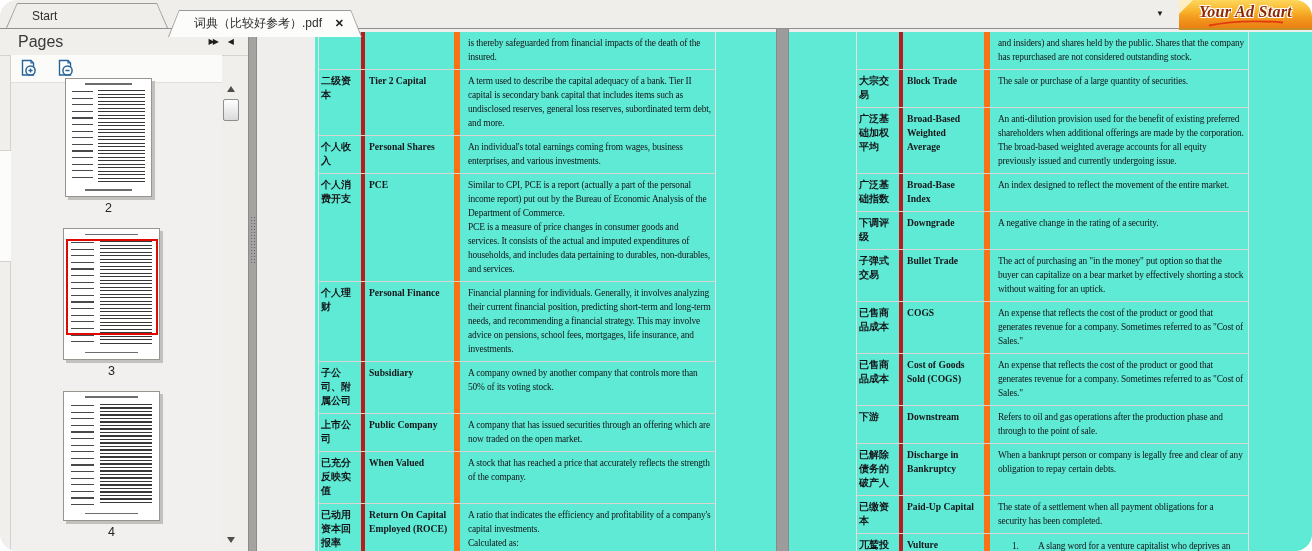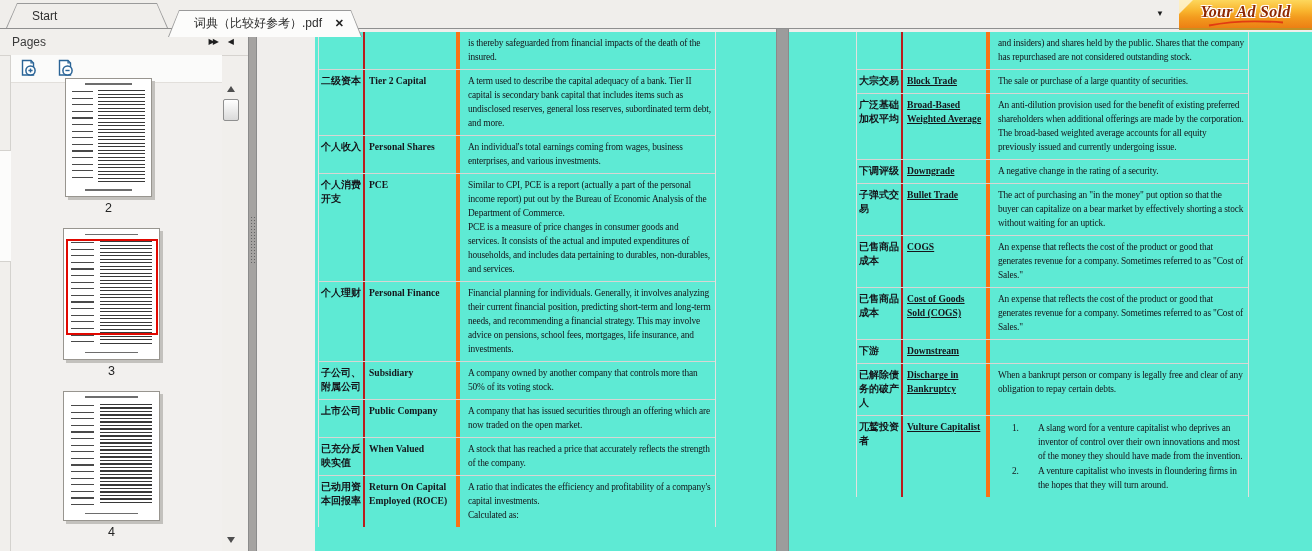--- a/index.html
+++ b/index.html
@@ -1,17 +1,17 @@
 <!DOCTYPE html>
 <html><head>
 <meta charset="utf-8">
 <style>
   html,body{margin:0;padding:0;background:#fff;}
   .app{position:relative;width:1312px;height:551px;overflow:hidden;
-       font-family:"Liberation Sans",sans-serif;color:#3b3b3b;-webkit-font-smoothing:antialiased;}
+       font-family:"Liberation Sans",sans-serif;color:#3b3b3b;border-radius:17px;-webkit-font-smoothing:antialiased;}
 
   
   .tabbar{position:absolute;left:0;top:0;width:100%;height:28px;background:#f0eeeb;border-bottom:1px solid #8f8f8f;z-index:5;}
   .tab{position:absolute;cursor:default;}
   .tab .shape{position:absolute;inset:0;clip-path:polygon(11px 0,calc(100% - 11px) 0,100% 100%,0 100%);background:#9a9a9a;}
   .tab .fill{position:absolute;inset:1px 1px 0 1px;clip-path:polygon(10.3px 0,calc(100% - 10.3px) 0,100% 100%,0 100%);background:#f0eeeb;}
   .tab .content{position:relative;z-index:2;display:flex;align-items:center;height:100%;padding:0 16px 0 26px;font-size:12px;color:#2e2e2e;}
   .tab-start{left:6px;top:3px;width:162px;height:25px;}
   .tab-doc{left:168px;top:2px;width:194px;height:27px;z-index:6;margin-top:8px;}
   .tab-doc .fill{background:#fcfcfb;}
@@ -26,21 +26,21 @@
   .ad-text{position:absolute;left:0;right:0;top:3px;text-align:center;font-family:"Liberation Serif",serif;
            font-style:italic;font-weight:bold;font-size:16px;letter-spacing:.3px;color:#8f2800;
            text-shadow:1px 1px 0 #fff,-1px -1px 0 #fff,1px -1px 0 #fff,-1px 1px 0 #fff,0 0 2px #fff;}
   .ad-swoosh{position:absolute;left:28px;bottom:1px;}
 
   
   .sidebar{position:absolute;left:0;top:28px;width:248px;bottom:0;background:#f1efec;overflow:hidden;}
   .rail{position:absolute;left:0;top:27px;width:10px;bottom:0;border-right:1px solid #d4d2ce;}
   .rail-notch{position:absolute;left:0;top:95px;width:11px;height:110px;background:#fcfcfb;border-top:1px solid #d4d2ce;border-bottom:1px solid #d4d2ce;}
   .pages-header{position:absolute;left:0;top:0;width:100%;height:27px;border-bottom:1px solid #d6d3cf;display:flex;align-items:center;}
-  .pages-title{padding-left:12px;font-size:12px;color:#3a3a3a;}
+  .pages-title{padding-left:18px;font-size:16px;color:#3a3a3a;}
   .hdr-icons{margin-left:auto;display:flex;align-items:center;gap:11px;padding-right:14px;}
   .hdr-icon{font-size:8px;color:#1e1e1e;cursor:pointer;}
   .hdr-icon.dbl{letter-spacing:-2px;}
   .pages-toolbar{position:absolute;left:11px;top:27px;width:211px;height:28px;background:#fbfbfa;border-bottom:1px solid #e2dfdb;display:flex;align-items:center;gap:17px;padding-left:7px;box-sizing:border-box;}
   .tool-btn{width:20px;height:20px;display:flex;align-items:center;justify-content:center;cursor:pointer;}
   .thumb-area{position:absolute;left:11px;top:55px;right:26px;bottom:0;background:#f2f0ee;}
 
   .tgroup{position:absolute;}
   .tg0{left:65px;top:50px;width:87px;}
   .tg1{left:63px;top:200px;width:97px;}
@@ -76,24 +76,24 @@
   .pg-divider{position:absolute;left:519px;top:0;width:13px;height:100%;background:#9c9c9c;border-left:1px solid #8a8a8a;border-right:1px solid #8a8a8a;box-sizing:border-box;}
   .page-right{left:532px;right:0;}
 
   .dict-table{position:absolute;top:0;font-family:"Liberation Serif",serif;color:#15151a;
      border-left:1px solid #e3e1de;border-right:1px solid #e3e1de;}
   .page-left  .dict-table{left:3px;width:396px;}
   .page-right .dict-table{left:67px;width:391px;}
   .drow{display:flex;border-top:1px solid #d8d6d3;}
   .drow:first-child{border-top:none;}
   .c{box-sizing:border-box;padding:4px 4px 5px 4px;}
-  .c.cn{width:46px;padding-left:2px;padding-right:2px;font-weight:bold;font-size:10px;line-height:14px;border-right:2px solid #b91c1c;}
-  .c.en{font-weight:bold;font-size:9.6px;line-height:14px;border-right:4px solid #f97316;}
+  .c.cn{width:46px;padding-left:2px;padding-right:2px;font-weight:bold;font-size:10px;line-height:14px;border-right:4px solid #b91c1c;}
+  .c.en{font-weight:bold;font-size:9.6px;line-height:14px;border-right:6px solid #f97316;}
   .page-left  .c.en{width:95px;}
-  .page-right .c.en{width:87px;text-decoration:underline;}
+  .page-right .c.en{width:87px;}
   .c.def{flex:1;font-size:9.4px;line-height:14px;letter-spacing:-.15px;padding-left:8px;}
   .p{margin:0;}
   .oli{display:flex;padding-left:14px;margin-top:1px;}
   .oli .num{flex:none;width:26px;}
   .oli .s{flex:1;}
 </style>
 </head>
 <body>
 
 <div class="app">
@@ -112,21 +112,21 @@
           <div class="fill"></div>
         </div>
       <div class="content">
         <span>词典（比较好参考）.pdf</span>
         <span class="tab-close">✕</span>
       </div>
     </div>
     <span class="tab-dropdown">▼</span>
     <div class="ad">
       <div class="ad-fold"></div>
-      <div class="ad-text">Your Ad Sold</div>
+      <div class="ad-text">Your Ad Start</div>
       <svg class="ad-swoosh" width="78" height="7" viewBox="0 0 78 7">
         <path d="M2 5.5 Q34 -1 76 2.5" stroke="#e23b12" stroke-width="1.8" fill="none"></path>
       </svg>
     </div>
   </div>
 
   <div class="sidebar">
     <div class="rail">
       <div class="rail-notch"></div>
     </div>
@@ -285,20 +285,27 @@
             </div>
           </div>
           <div class="drow">
             <div class="c cn">广泛基础加权平均</div>
             <div class="c en">Broad-Based Weighted Average</div>
             <div class="c def">
               <div class="p">An anti-dilution provision used for the benefit of existing preferred shareholders when additional offerings are made by the corporation. The broad-based weighted average accounts for all equity previously issued and currently undergoing issue.</div>
             </div>
           </div>
           <div class="drow">
+            <div class="c cn">广泛基础指数</div>
+            <div class="c en">Broad-Base Index</div>
+            <div class="c def">
+              <div class="p">An index designed to reflect the movement of the entire market.</div>
+            </div>
+          </div>
+          <div class="drow">
             <div class="c cn">下调评级</div>
             <div class="c en">Downgrade</div>
             <div class="c def">
               <div class="p">A negative change in the rating of a security.</div>
             </div>
           </div>
           <div class="drow">
             <div class="c cn">子弹式交易</div>
             <div class="c en">Bullet Trade</div>
             <div class="c def">
@@ -315,26 +322,36 @@
           <div class="drow">
             <div class="c cn">已售商品成本</div>
             <div class="c en">Cost of Goods Sold (COGS)</div>
             <div class="c def">
               <div class="p">An expense that reflects the cost of the product or good that generates revenue for a company. Sometimes referred to as "Cost of Sales."</div>
             </div>
           </div>
           <div class="drow">
             <div class="c cn">下游</div>
             <div class="c en">Downstream</div>
+            <div class="c def">
+              <div class="p">Refers to oil and gas operations after the production phase and through to the point of sale.</div>
+            </div>
           </div>
           <div class="drow">
             <div class="c cn">已解除债务的破产人</div>
             <div class="c en">Discharge in Bankruptcy</div>
             <div class="c def">
               <div class="p">When a bankrupt person or company is legally free and clear of any obligation to repay certain debts.</div>
+            </div>
+          </div>
+          <div class="drow">
+            <div class="c cn">已缴资本</div>
+            <div class="c en">Paid-Up Capital</div>
+            <div class="c def">
+              <div class="p">The state of a settlement when all payment obligations for a security has been completed.</div>
             </div>
           </div>
           <div class="drow">
             <div class="c cn">兀鹫投资者</div>
             <div class="c en">Vulture Capitalist</div>
             <div class="c def">
               <div class="oli">
                 <span class="num">1.</span>
                 <span class="s">A slang word for a venture capitalist who deprives an inventor of control over their own innovations and most of the money they should have made from the invention.</span>
               </div>

